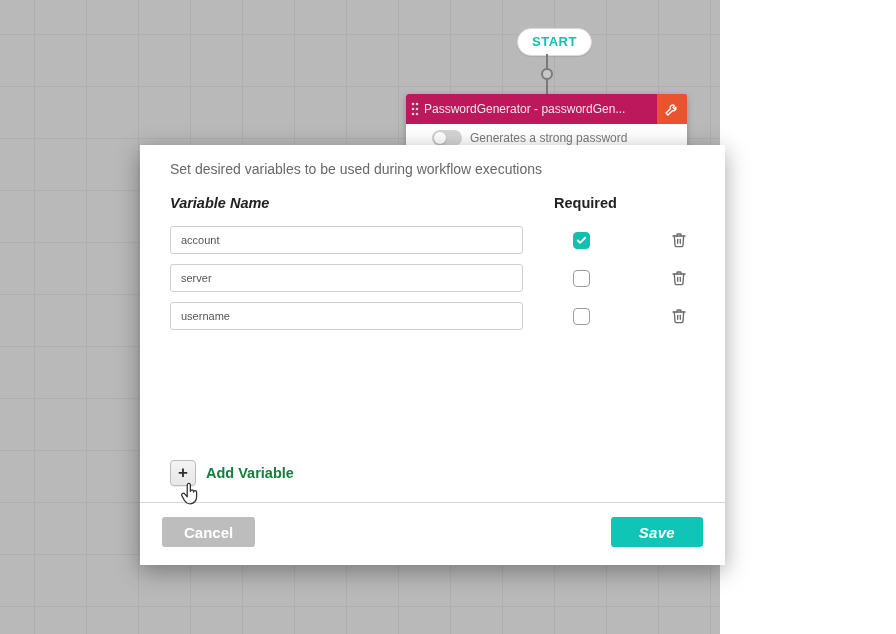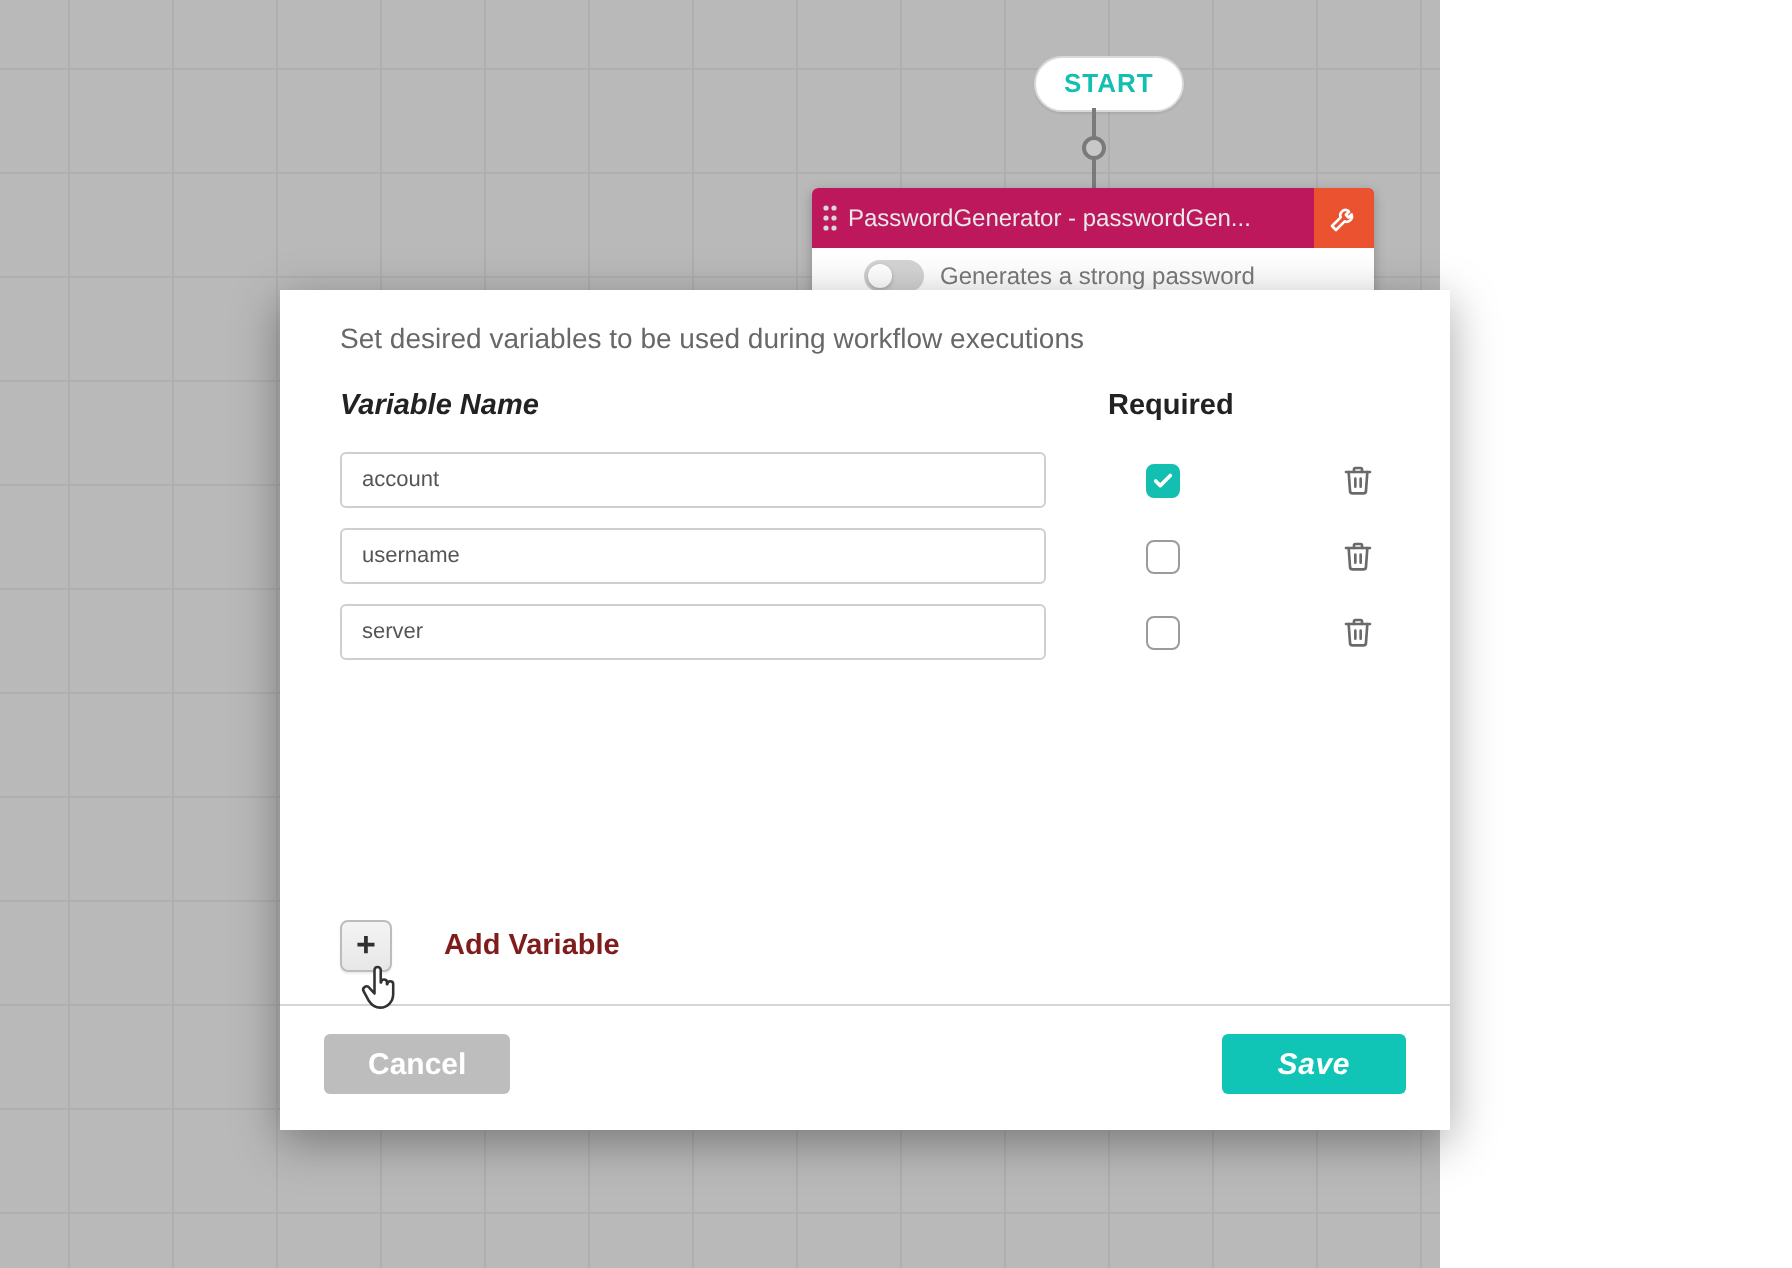--- a/index.html
+++ b/index.html
@@ -115,21 +115,21 @@
 
   .add-row { margin-top: auto; display: flex; align-items: center; gap: 10px; padding-bottom: 16px; position: relative; }
   .add-btn {
     width: 26px; height: 26px;
     border: 1px solid #bcbcbc; border-radius: 4px;
     background: linear-gradient(#f4f4f4, #e7e7e7);
     display: flex; align-items: center; justify-content: center;
     font-size: 17px; font-weight: 700; color: #303030; cursor: pointer;
     box-shadow: 0 1px 1px rgba(0,0,0,.08);
   }
-  .add-label { font-weight: 700; font-size: 14.5px; color: #7f1d1d; margin-left: 16px; }
+  .add-label { font-weight: 700; font-size: 14.5px; color: #15803d; }
   .cursor-hand { position: absolute; left: 9px; top: 22px; color: #444; pointer-events: none; }
 
   .modal-footer {
     border-top: 1px solid #d6d6d6;
     padding: 14px 22px 18px 22px;
     display: flex; align-items: center;
   }
   .btn {
     height: 30px; border: none; border-radius: 3px;
     padding: 0 22px; font-size: 15px; font-weight: 700; cursor: pointer;
@@ -204,36 +204,36 @@
                 <div class="trash"><svg width="16" height="18" viewBox="0 0 24 24" fill="none" stroke="currentColor" stroke-width="2" stroke-linecap="round" stroke-linejoin="round">
                     <polyline points="3 6 5 6 21 6"></polyline>
                     <path d="M19 6l-1 14a2 2 0 0 1-2 2H8a2 2 0 0 1-2-2L5 6"></path>
                     <path d="M10 11v6"></path>
                     <path d="M14 11v6"></path>
                     <path d="M9 6V4a1 1 0 0 1 1-1h4a1 1 0 0 1 1 1v2"></path>
                   </svg></div>
               </div>
             </div>
             <div class="var-row">
-              <input class="var-input" value="username" style="">
+              <input class="var-input" value="server" style="">
               <div class="req-cell">
                 <div class="chk"></div>
               </div>
               <div class="del-cell">
                 <div class="trash"><svg width="16" height="18" viewBox="0 0 24 24" fill="none" stroke="currentColor" stroke-width="2" stroke-linecap="round" stroke-linejoin="round">
                     <polyline points="3 6 5 6 21 6"></polyline>
                     <path d="M19 6l-1 14a2 2 0 0 1-2 2H8a2 2 0 0 1-2-2L5 6"></path>
                     <path d="M10 11v6"></path>
                     <path d="M14 11v6"></path>
                     <path d="M9 6V4a1 1 0 0 1 1-1h4a1 1 0 0 1 1 1v2"></path>
                   </svg></div>
               </div>
             </div>
             <div class="var-row">
-              <input class="var-input" value="server" style="">
+              <input class="var-input" value="username" style="">
               <div class="req-cell">
                 <div class="chk"></div>
               </div>
               <div class="del-cell">
                 <div class="trash"><svg width="16" height="18" viewBox="0 0 24 24" fill="none" stroke="currentColor" stroke-width="2" stroke-linecap="round" stroke-linejoin="round">
                     <polyline points="3 6 5 6 21 6"></polyline>
                     <path d="M19 6l-1 14a2 2 0 0 1-2 2H8a2 2 0 0 1-2-2L5 6"></path>
                     <path d="M10 11v6"></path>
                     <path d="M14 11v6"></path>
                     <path d="M9 6V4a1 1 0 0 1 1-1h4a1 1 0 0 1 1 1v2"></path>

